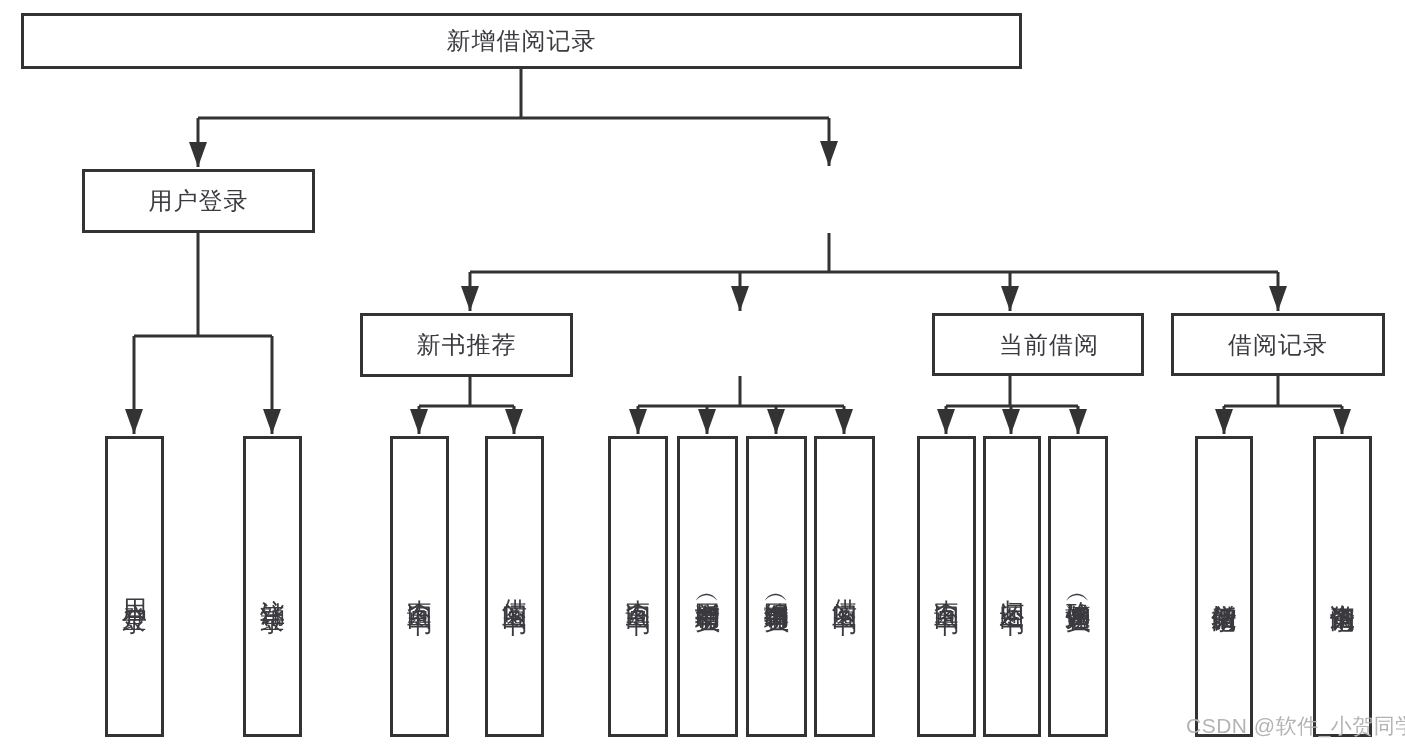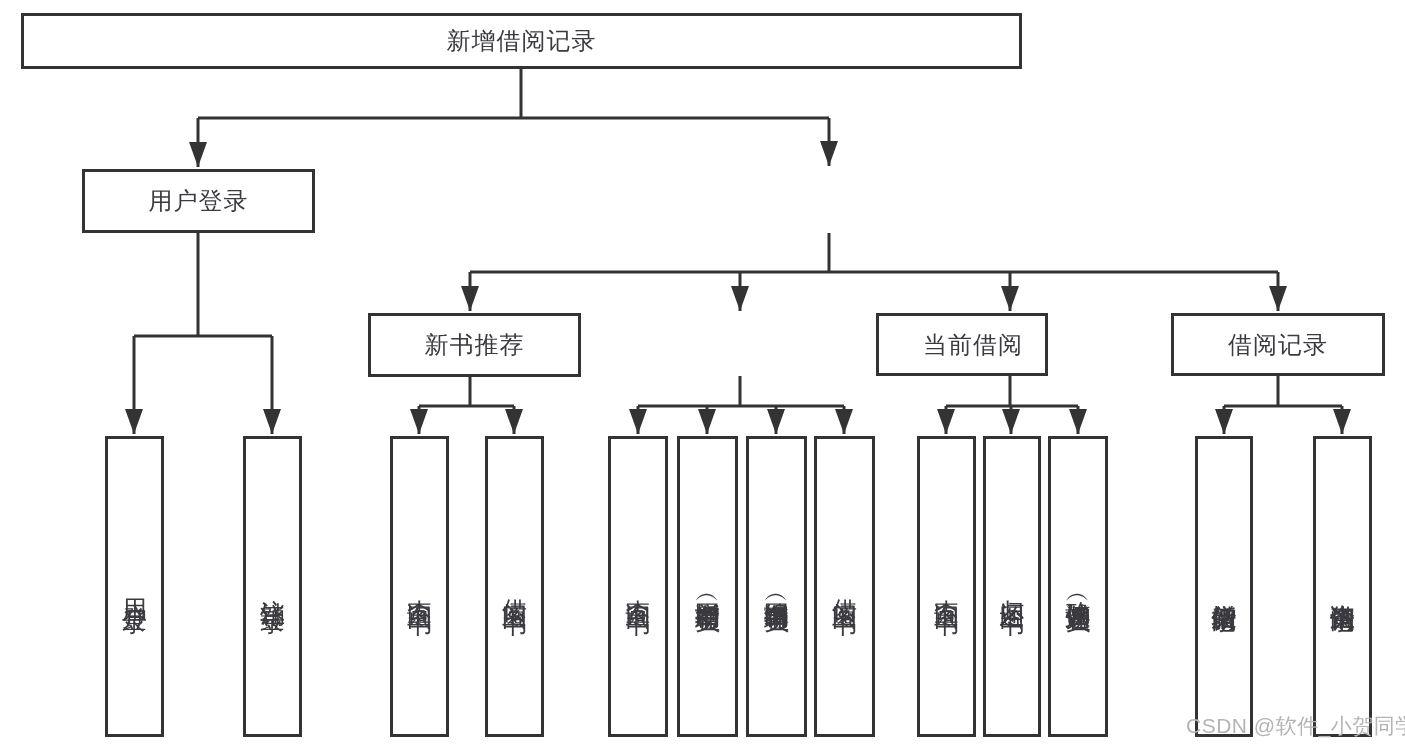--- a/index.html
+++ b/index.html
@@ -84,22 +84,22 @@
       <line x1="1078" y1="406" x2="1078" y2="434" marker-end="url(#arw)"></line>
       <line x1="1224" y1="406" x2="1224" y2="434" marker-end="url(#arw)"></line>
       <line x1="1342" y1="406" x2="1342" y2="434" marker-end="url(#arw)"></line>
     </g>
   </svg>
 
   <div class="hbox" style="left:21px;top:13px;width:1001px;height:56px;">新增借阅记录</div>
 
   <div class="hbox" style="left:82px;top:169px;width:233px;height:64px;">用户登录</div>
 
-  <div class="hbox" style="left:368px;top:313px;width:213px;height:64px;">新书推荐</div>
-  <div class="hbox" style="left:876px;top:313px;width:172px;height:63px;padding-left:22px;">当前借阅</div>
+  <div class="hbox" style="left:360px;top:313px;width:213px;height:64px;">新书推荐</div>
+  <div class="hbox" style="left:932px;top:313px;width:212px;height:63px;padding-left:22px;">当前借阅</div>
   <div class="hbox" style="left:1171px;top:313px;width:214px;height:63px;">借阅记录</div>
 
   <div class="vbox" style="left:105px;top:436px;width:59px;height:301px;">
     <span>用户登录</span>
   </div>
   <div class="vbox" style="left:243px;top:436px;width:59px;height:301px;">
     <span>注销登录</span>
   </div>
 
   <div class="vbox" style="left:390px;top:436px;width:59px;height:301px;">

